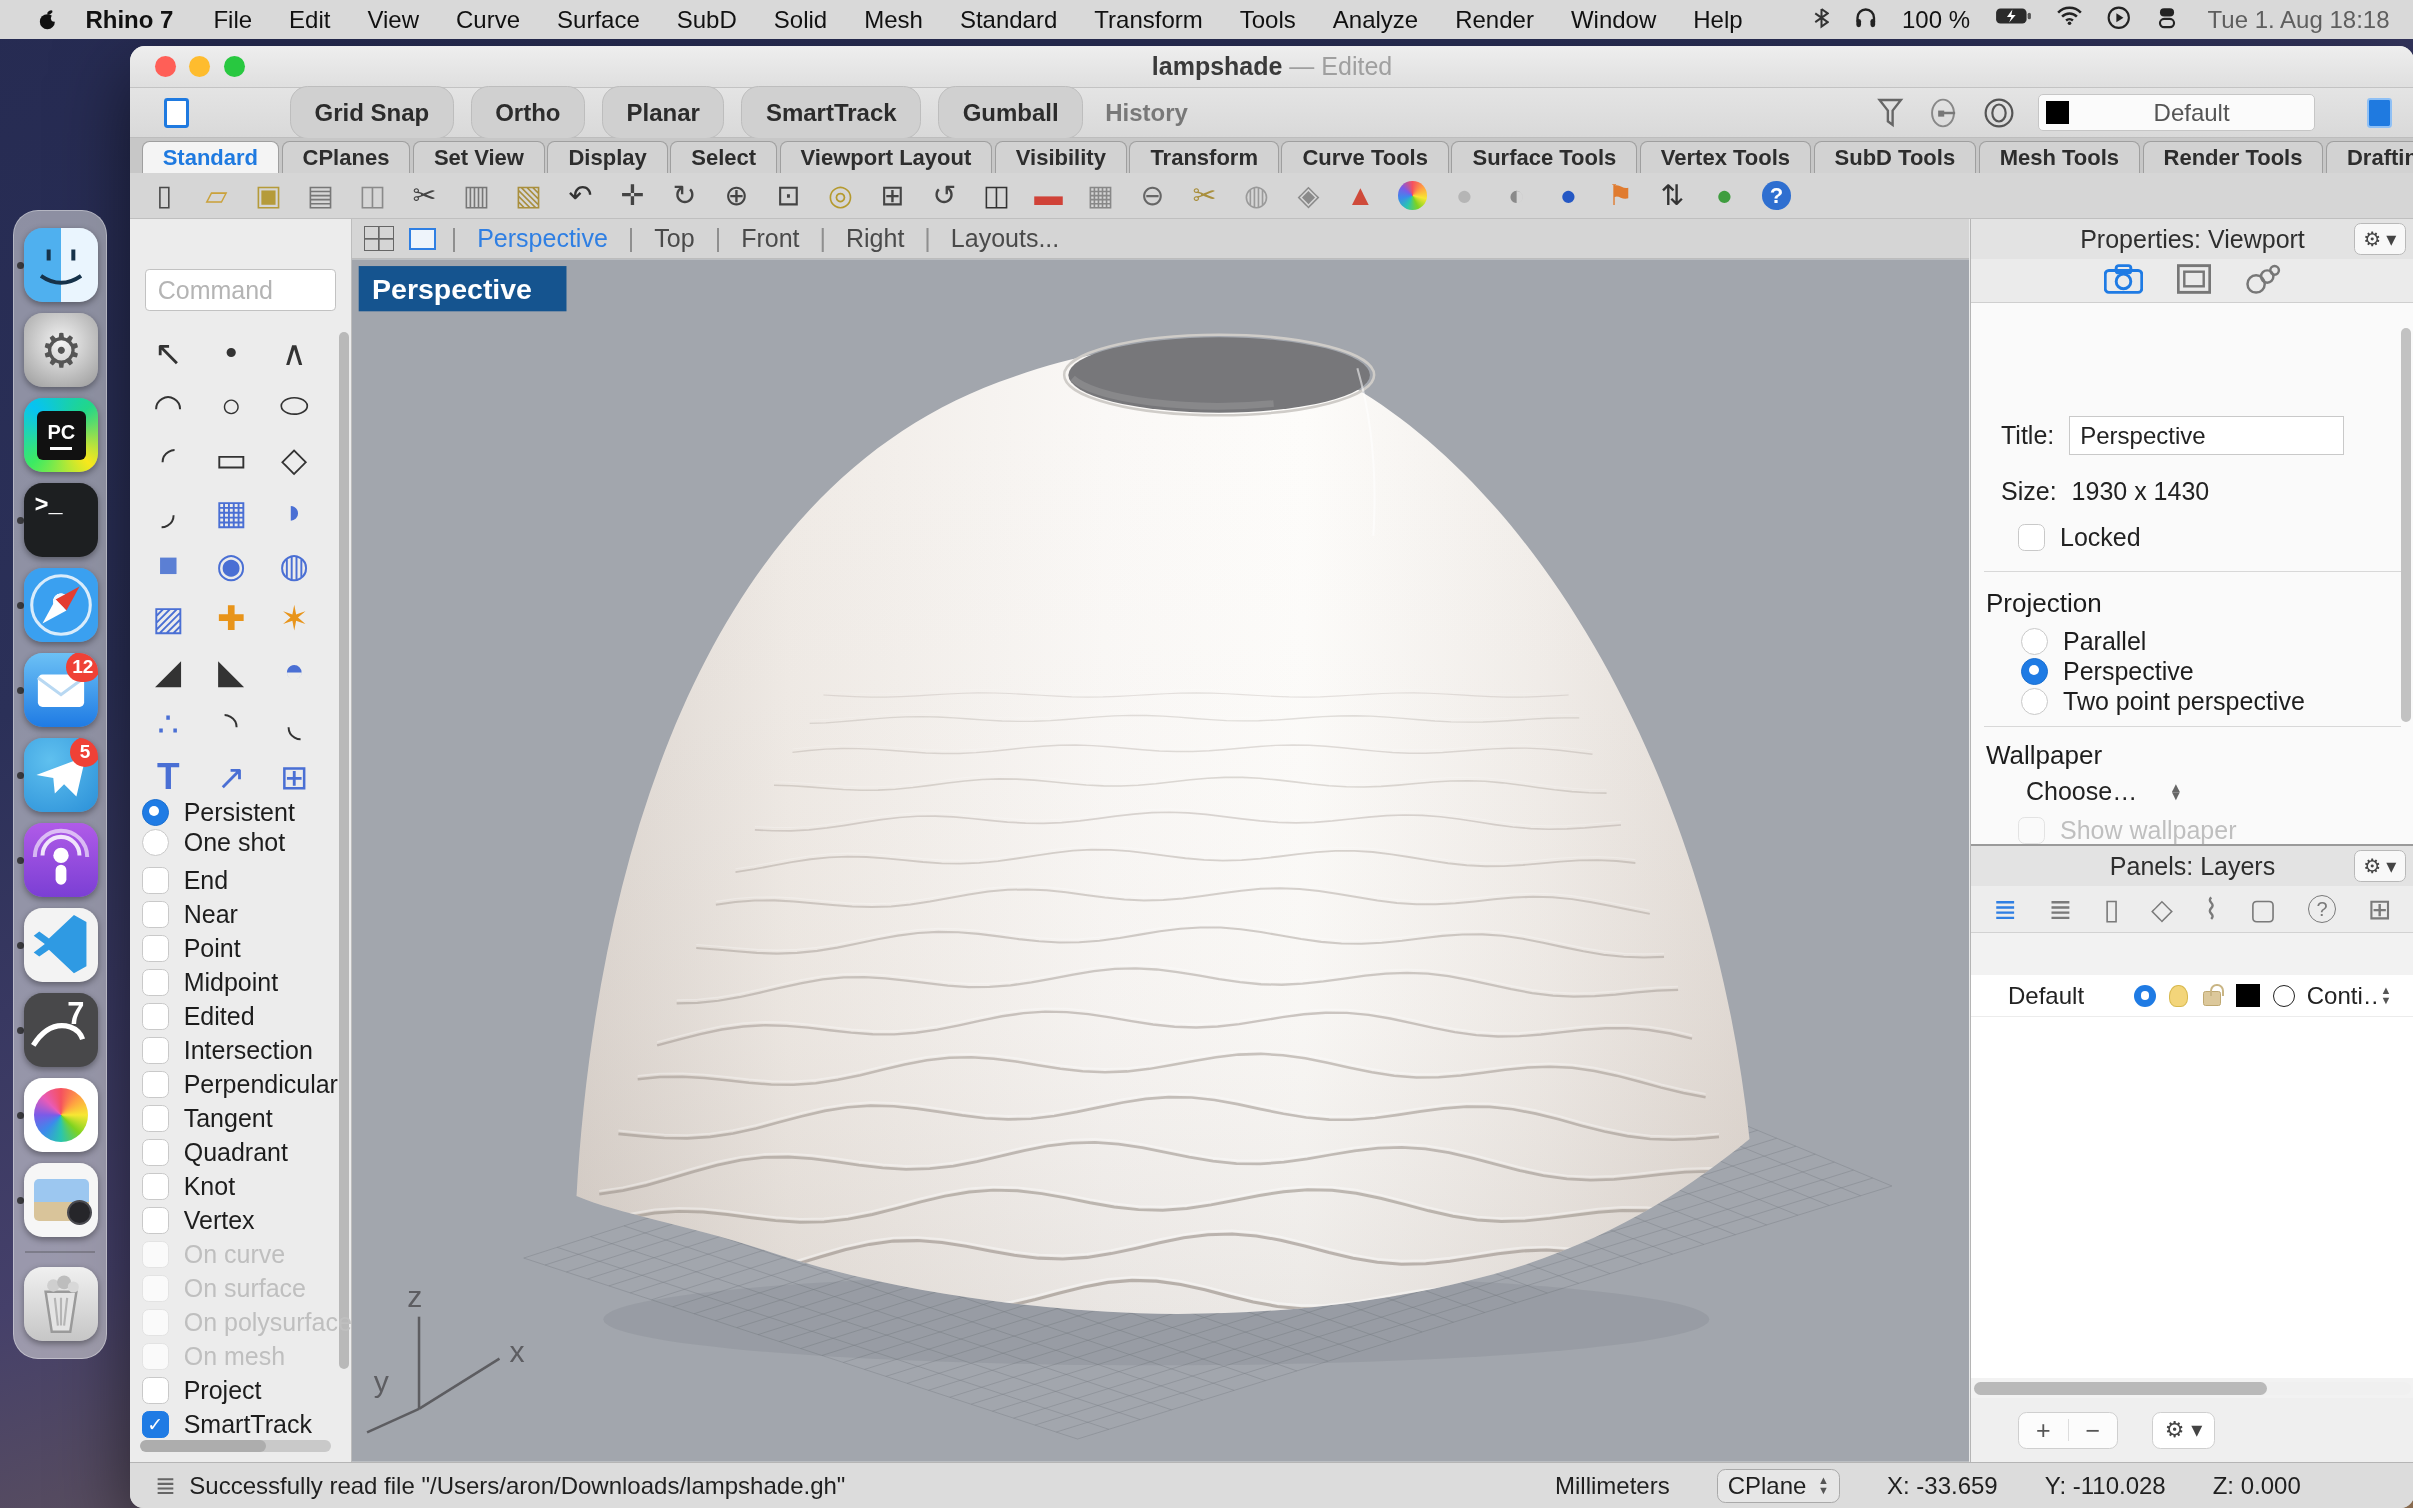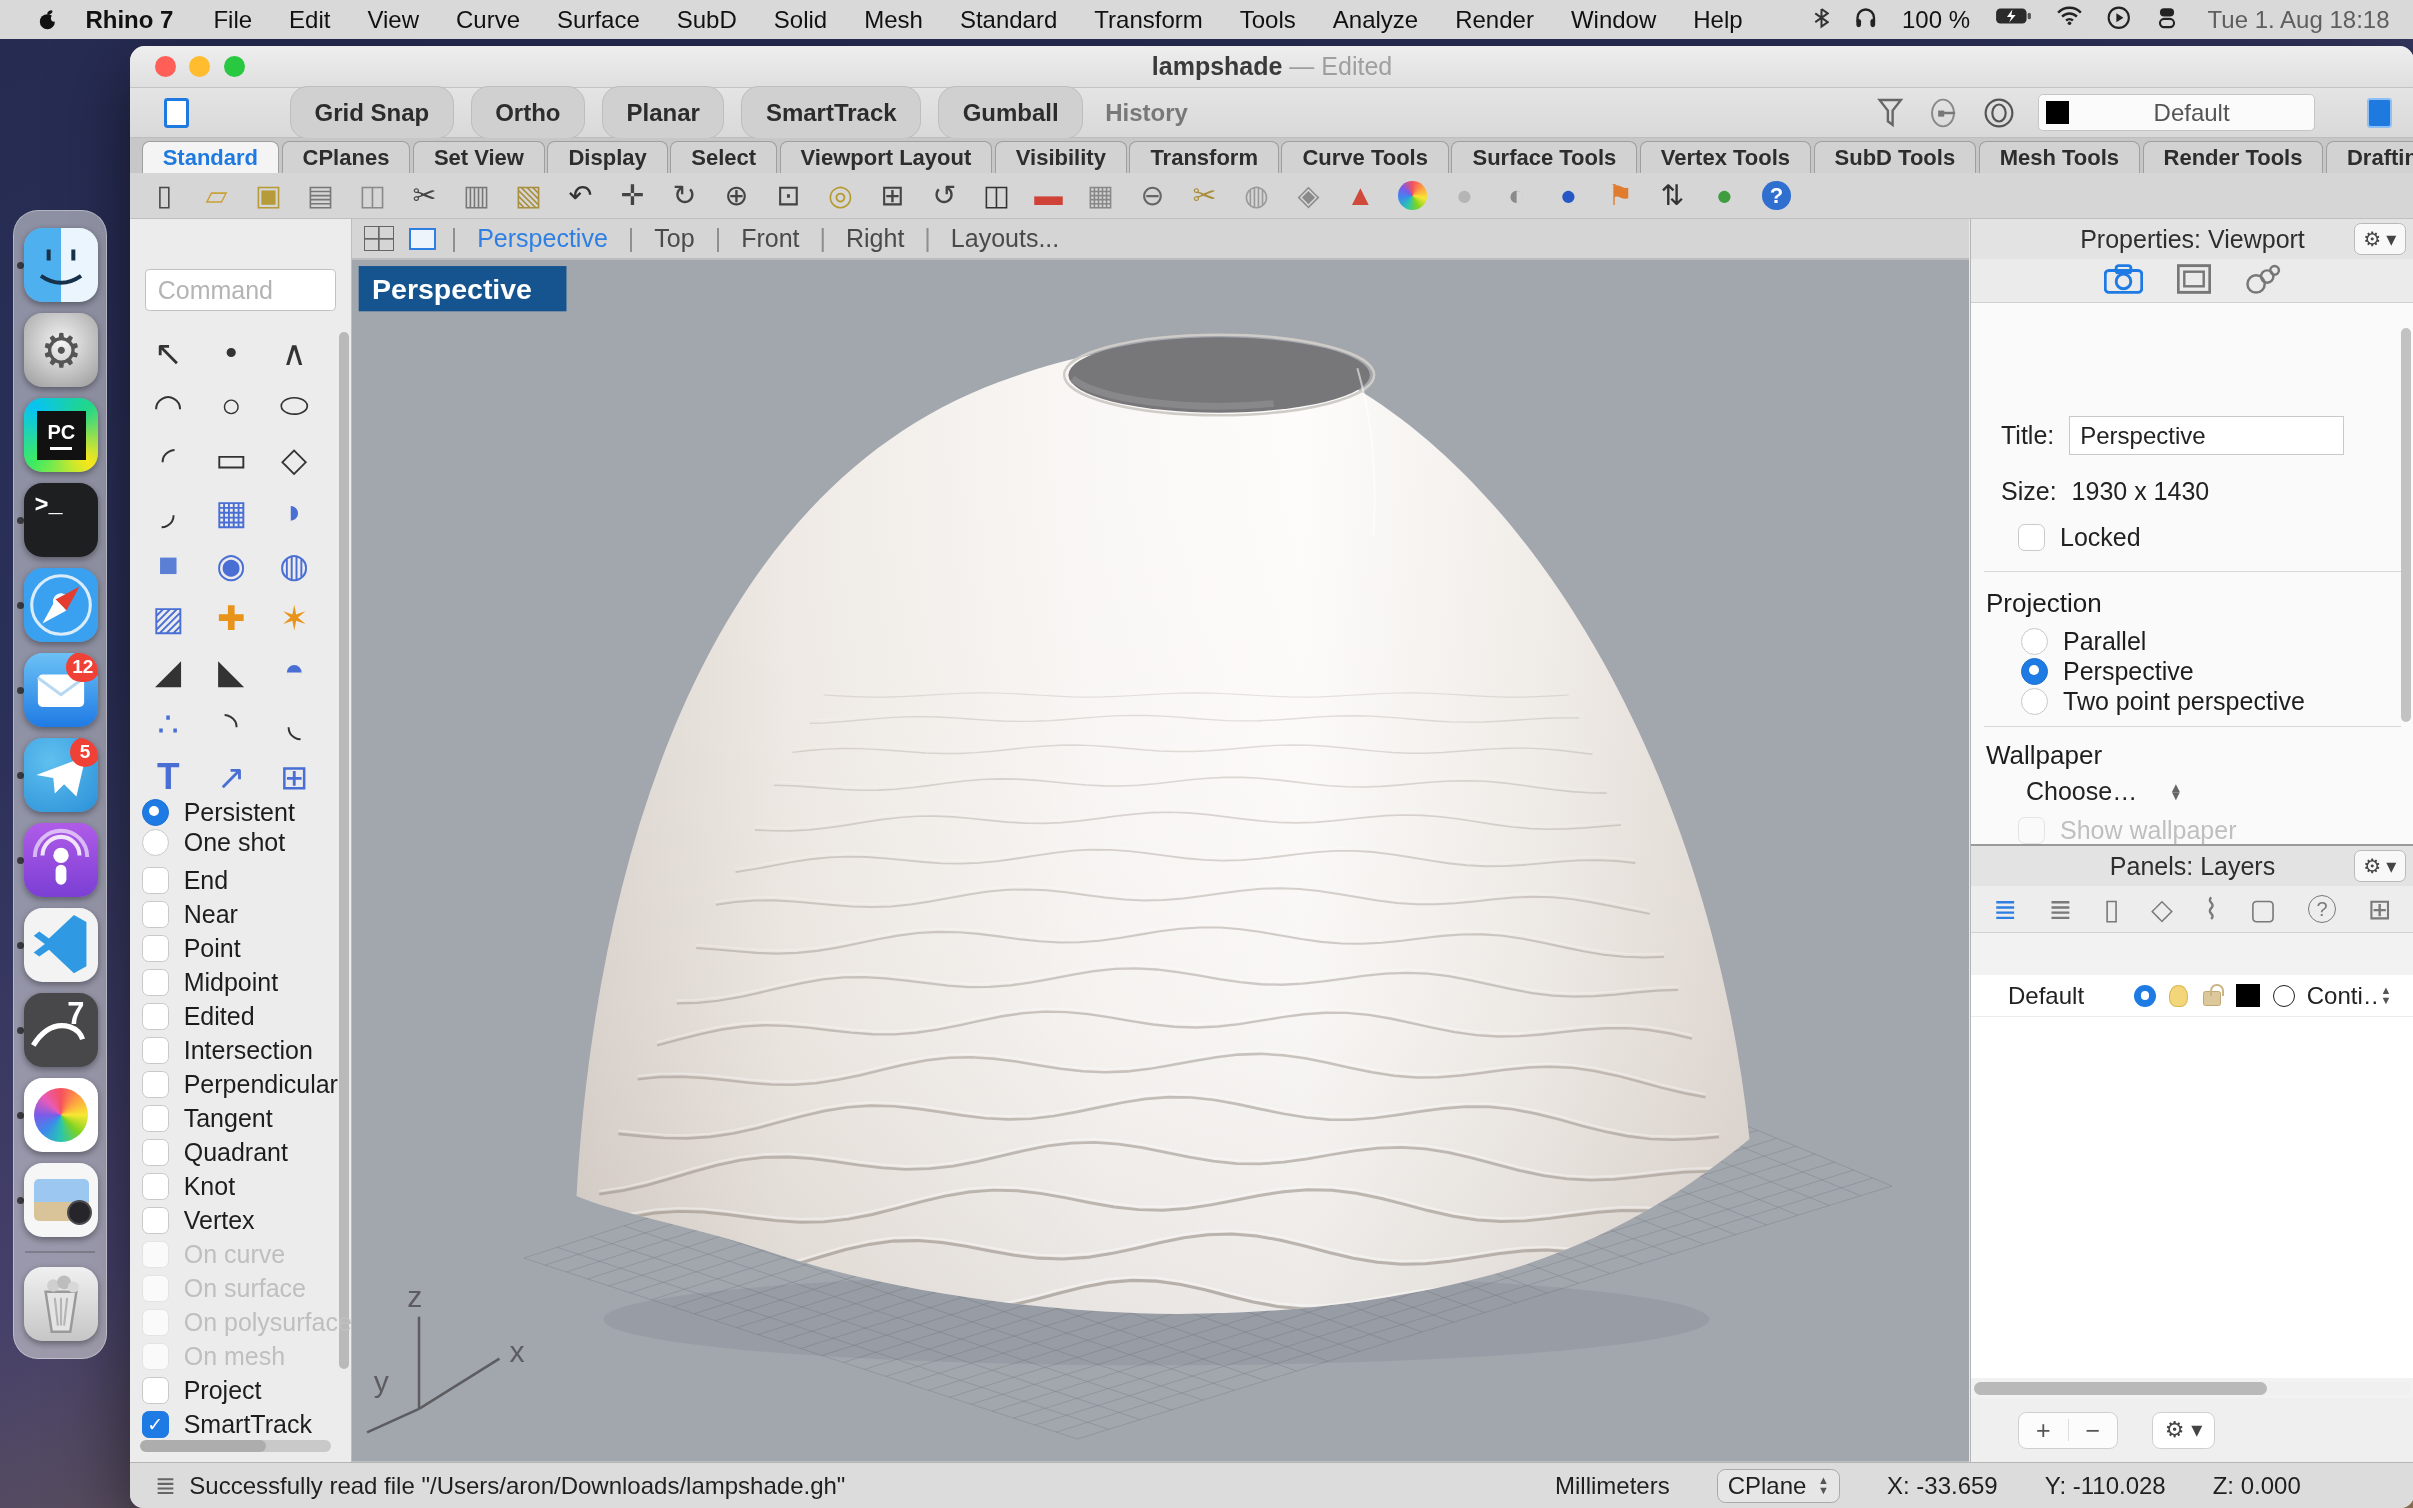--- a/index.html
+++ b/index.html
@@ -248,21 +248,21 @@
         </svg>
       </div>
     </div>
     <div class="dock-item">
       <div class="dock-tile" style="background: radial-gradient(circle at 50% 40%, rgb(244, 244, 244), rgb(154, 154, 154));">
         <span style="font-size:47px;color:#555">⚙</span>
       </div>
     </div>
     <div class="dock-item">
       <div class="dock-tile" style="background: conic-gradient(from 45deg, rgb(33, 215, 137), rgb(248, 231, 28), rgb(61, 234, 98), rgb(7, 195, 242), rgb(33, 215, 137));">
-        <span style="width:49px;height:49px;background:#111;border-radius:0;display:flex;flex-direction:column;align-items:center;justify-content:center;color:#fff;font-weight:bold;font-size:20px">PC<span style="width:22px;height:2.5px;background:#fff;margin-top:3.4px"></span></span>
+        <span style="width:49px;height:49px;background:#111;border-radius:6px;display:flex;flex-direction:column;align-items:center;justify-content:center;color:#fff;font-weight:bold;font-size:20px">PC<span style="width:22px;height:2.5px;background:#fff;margin-top:3.4px"></span></span>
       </div>
     </div>
     <div class="dock-item">
       <span class="dock-dot"></span>
       <div class="dock-tile" style="background: rgb(29, 31, 33);">
         <span style="color:#fff;font-family:'Liberation Mono',monospace;font-weight:bold;font-size:23.5px;position:absolute;left:10px;top:8.4px">&gt;_</span>
       </div>
     </div>
     <div class="dock-item">
       <span class="dock-dot"></span>

